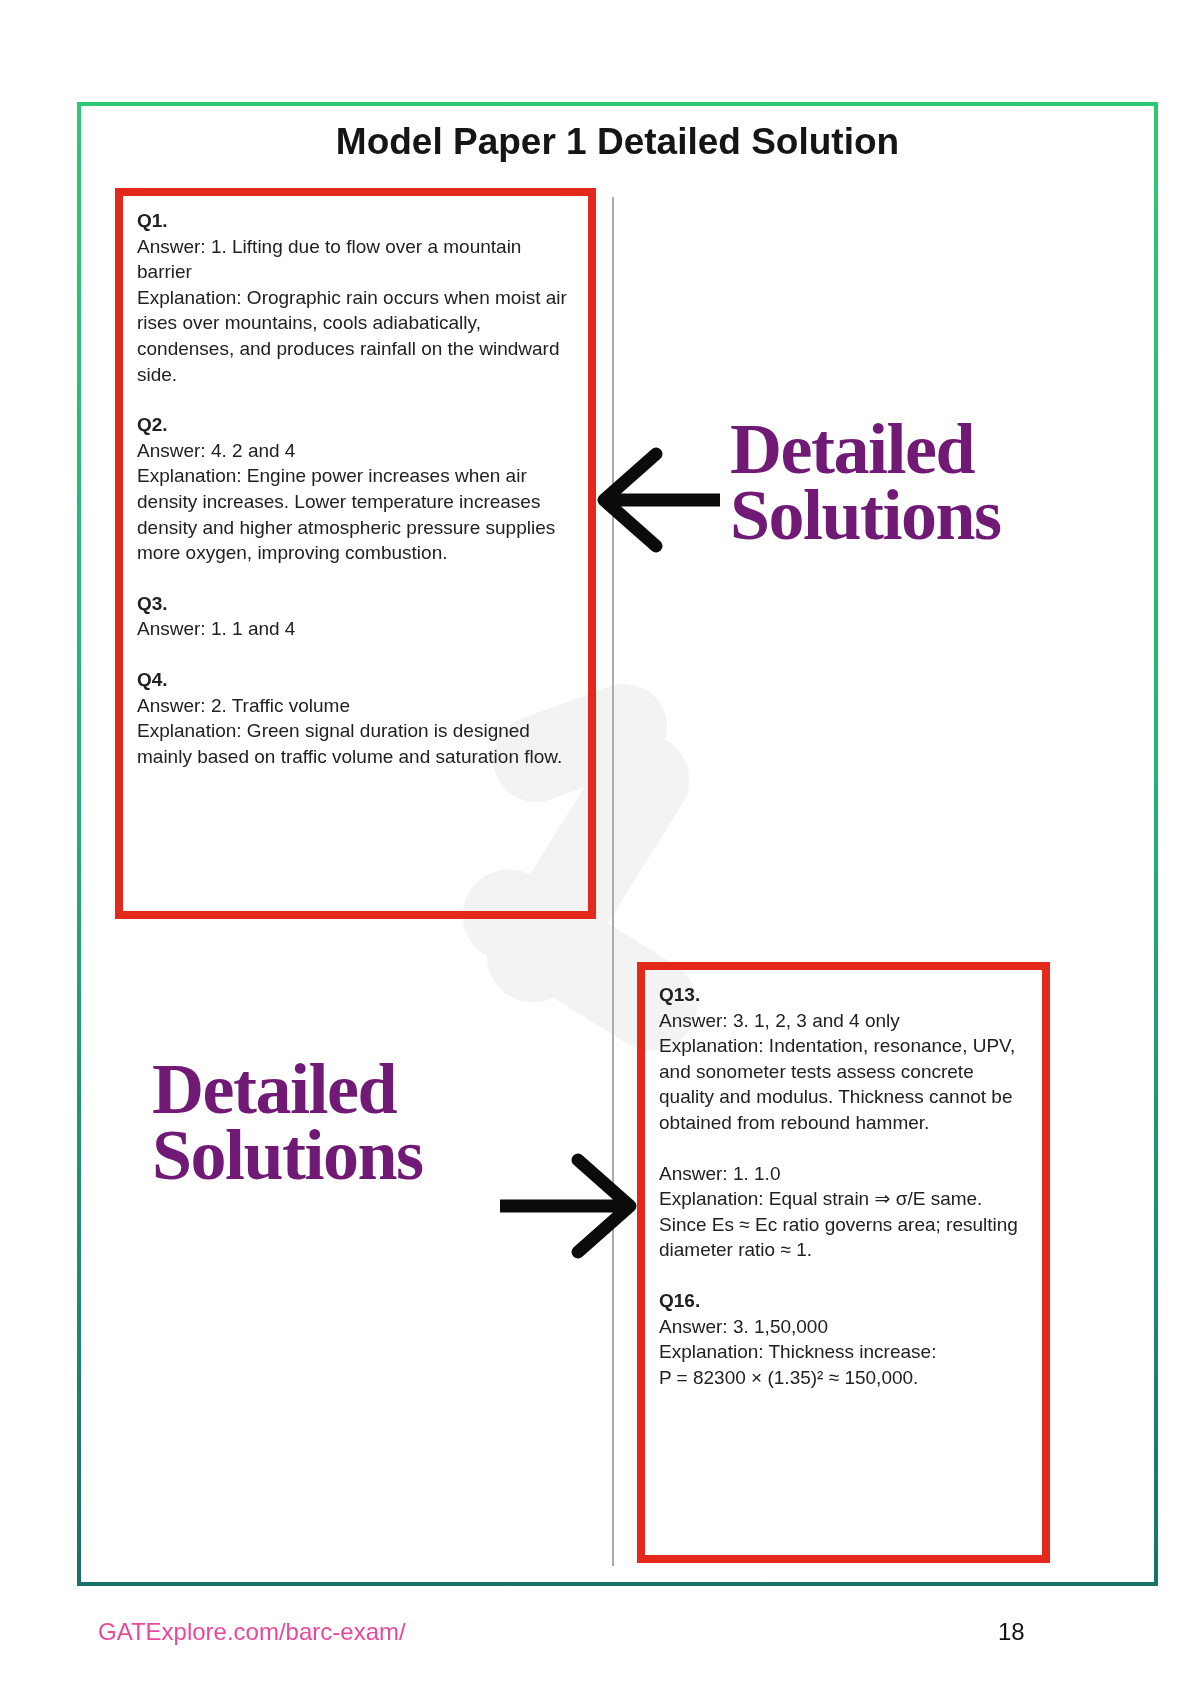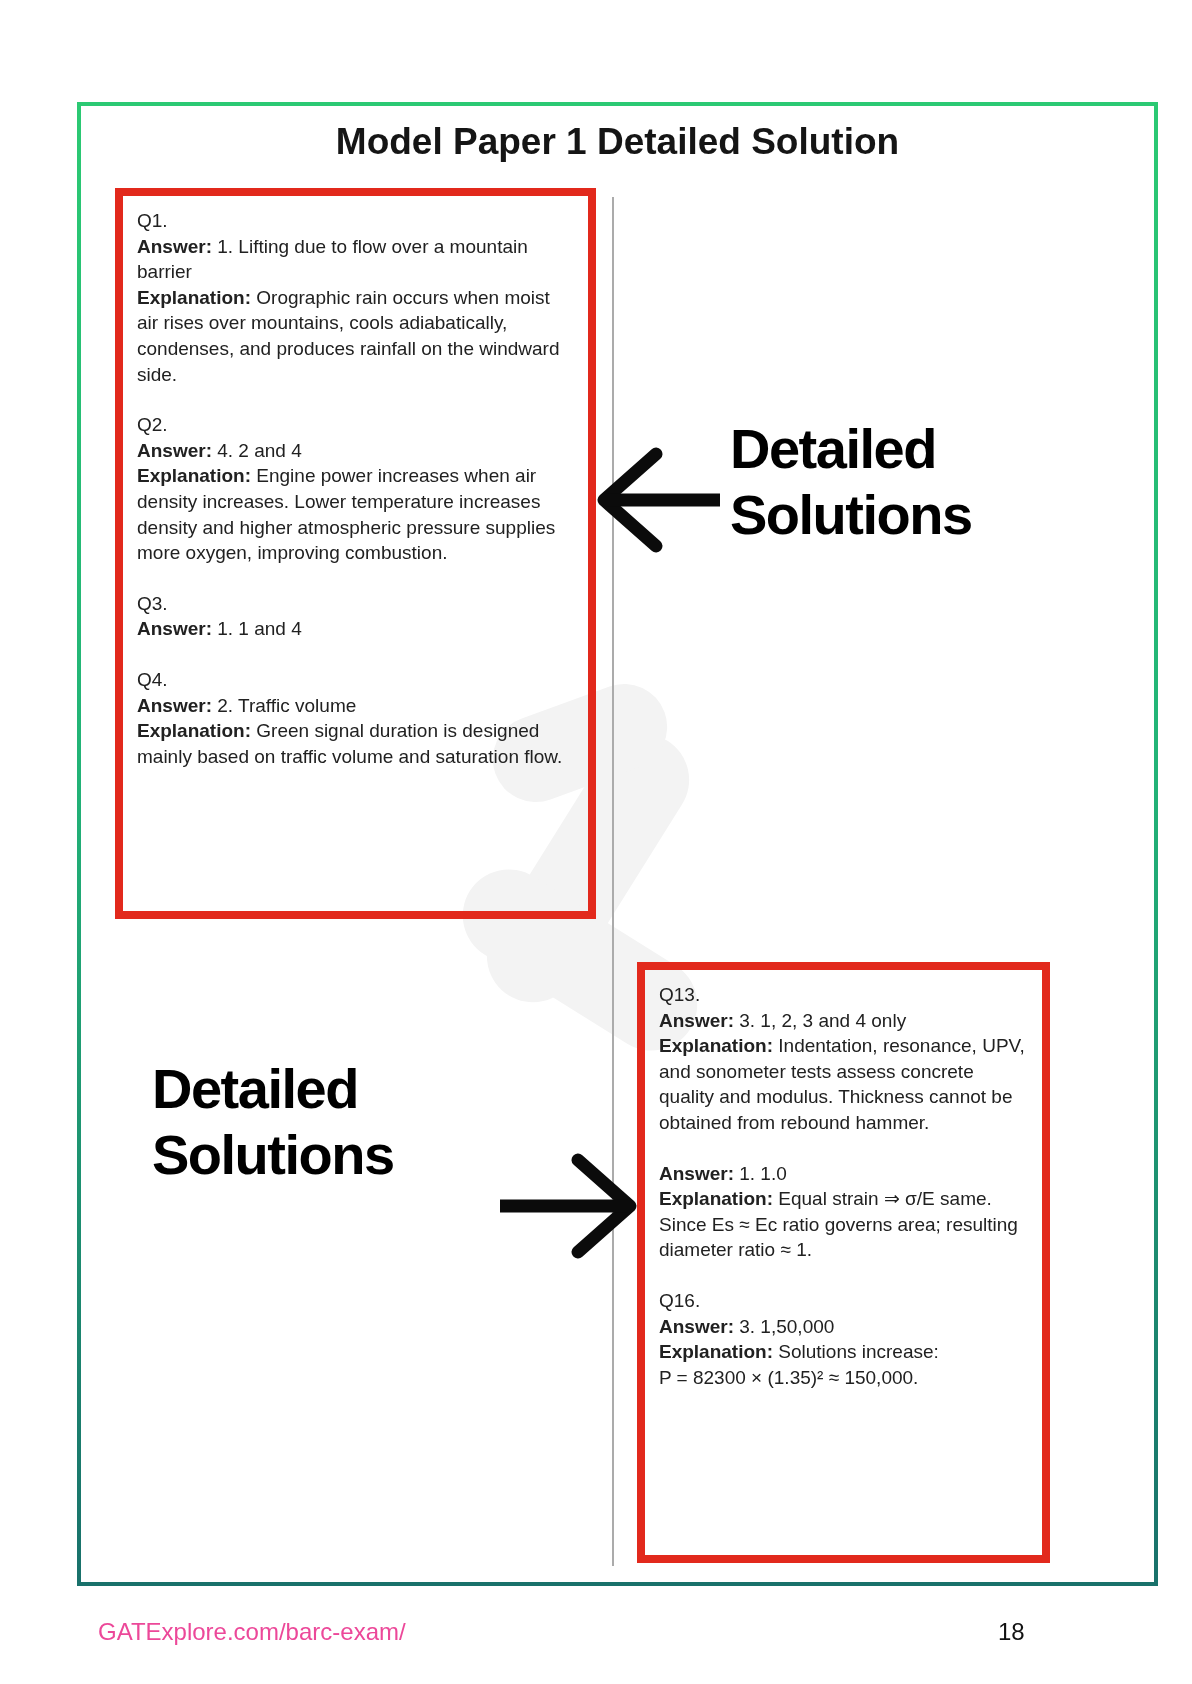--- a/index.html
+++ b/index.html
@@ -35,33 +35,33 @@
     position:absolute;box-sizing:border-box;
     border:8px solid #e2291c;background:transparent;z-index:2;
     padding:12px 14px;
   }
   .redbox.first{left:95px;top:188px;width:481px;height:731px;}
   .redbox.second{left:617px;top:962px;width:413px;height:601px;}
 
   .qa{margin:0;}
   .qa + .qa{margin-top:25px;}
   .qline{margin:0;font-size:19px;line-height:25.6px;color:#212121;}
-  .bold{font-weight:bold;}
-  .qhead{font-weight:normal;}
+  .bold{font-weight:normal;}
+  .qhead{font-weight:bold;}
 
   .divider{
     position:absolute;left:592px;top:197px;width:2px;height:1369px;
     background:#ababab;z-index:1;
   }
 
   .annotation{
     position:absolute;z-index:3;
-    font-family:Liberation Sans, sans-serif;
-    font-weight:bold;color:#000000;
-    font-size:56px;line-height:66px;letter-spacing:-1.5px;
+    font-family:Liberation Serif, serif;
+    font-weight:bold;color:#701a75;
+    font-size:72px;line-height:66px;letter-spacing:-1.5px;
   }
   .ann-top{left:710px;top:416px;}
   .ann-bottom{left:132px;top:1056px;}
 
   .arrow-svg{position:absolute;z-index:3;}
   .arrow-left{left:576px;top:442px;}
   .arrow-right{left:476px;top:1148px;}
 
   .footer-left{
     position:absolute;left:78px;top:1618px;
@@ -115,21 +115,21 @@
       <p class="qline"><span class="bold">Answer:</span><span> 3. 1, 2, 3 and 4 only</span></p>
       <p class="qline"><span class="bold">Explanation:</span><span> Indentation, resonance, UPV, and sonometer tests assess concrete quality and modulus. Thickness cannot be obtained from rebound hammer.</span></p>
     </div>
     <div class="qa">
       <p class="qline"><span class="bold">Answer:</span><span> 1. 1.0</span></p>
       <p class="qline"><span class="bold">Explanation:</span><span> Equal strain ⇒ σ/E same. Since Es ≈ Ec ratio governs area; resulting diameter ratio ≈ 1.</span></p>
     </div>
     <div class="qa">
       <p class="qline qhead">Q16.</p>
       <p class="qline"><span class="bold">Answer:</span><span> 3. 1,50,000</span></p>
-      <p class="qline"><span class="bold">Explanation:</span><span> Solutions increase:</span></p>
+      <p class="qline"><span class="bold">Explanation:</span><span> Thickness increase:</span></p>
       <p class="qline">P = 82300 × (1.35)² ≈ 150,000.</p>
     </div>
   </div>
 
   <svg class="arrow-svg arrow-left" width="128" height="116" viewBox="0 0 128 116">
     <path d="M60 12 L8 58 L60 104" fill="none" stroke="#0b0b0b" stroke-width="13" stroke-linecap="round" stroke-linejoin="round"></path>
     <path d="M10 58 L124 58" fill="none" stroke="#0b0b0b" stroke-width="13" stroke-linecap="butt"></path>
   </svg>
   <div class="annotation ann-top">
     <div>Detailed</div>

